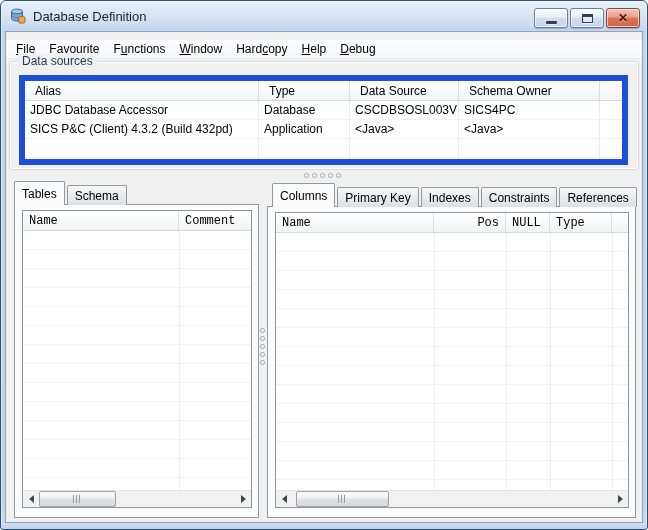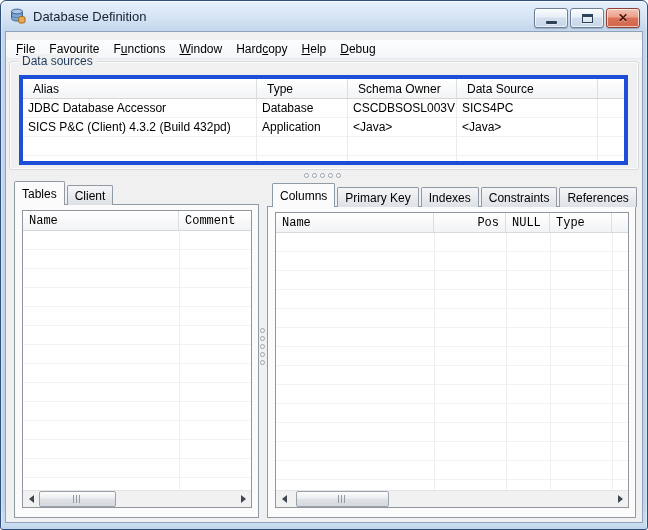--- a/index.html
+++ b/index.html
@@ -38,21 +38,21 @@
   .menubar { position:absolute; left:0; top:8px; right:0; height:19px; display:flex; align-items:center; padding-left:3px;
     background:linear-gradient(#fdfdfe,#f4f6f9); border-bottom:1px solid #e6e9ed; }
   .menu-item { padding:2px 7px 3px 7px; white-space:nowrap; cursor:default; }
   .menu-item .mn { text-decoration:underline; }
   .content { position:absolute; left:0; top:19px; right:0; bottom:0; }
   
   .groupbox { position:absolute; left:3px; right:3px; top:10px; height:109px;
     border:1px solid #d7dbde; border-radius:3px; box-shadow:inset 0 0 0 1px rgba(255,255,255,.8); }
   .groupbox-label { position:absolute; top:-8px; left:8px; padding:0 4px; background:#f0f0f0; color:#1e395b; }
   
-  .ds-table { position:absolute; left:9px; top:13px; width:609px; height:90px; background:#fff; border:4px solid #1d4ed8; overflow:hidden; }
+  .ds-table { position:absolute; left:9px; top:13px; width:609px; height:90px; background:#fff; border:6px solid #1d4ed8; overflow:hidden; }
   .grid-row { display:grid; grid-template-columns:234px 91px 109px 141px 1fr; }
   .ds-header { height:20px; background:linear-gradient(#ffffff,#f2f4f6); border-bottom:1px solid #d4d7da; }
   .ds-header > div { display:flex; align-items:center; padding:0 6px 0 10px; border-right:1px solid #dcdfe2; }
   .ds-header > div:last-child { border-right:none; }
   .ds-row { height:19px; }
   .ds-row > div { display:flex; align-items:center; padding:0 6px 0 5px; border-right:1px solid #e9ebed; border-bottom:1px solid #f1f2f3; white-space:nowrap; overflow:hidden; }
   .ds-row > div:last-child { border-right:none; }
   
   .dot { width:5px; height:5px; border:1px solid #97a1ac; border-radius:50%; background:#fdfdfe; }
   .hsplit { position:absolute; left:298px; top:122px; display:flex; gap:3px; }
@@ -129,22 +129,22 @@
       </div>
 
       <div class="content">
 
         <fieldset class="groupbox" style="margin:0;padding:16px;">
           <div class="groupbox-label">Data sources</div>
           <div class="ds-table">
             <div class="grid-row ds-header">
               <div>Alias</div>
               <div>Type</div>
+              <div>Data Source</div>
               <div>Schema Owner</div>
-              <div>Data Source</div>
               <div></div>
             </div>
             <div class="grid-row ds-row">
               <div>JDBC Database Accessor</div>
               <div>Database</div>
               <div>CSCDBSOSL003V</div>
               <div>SICS4PC</div>
               <div></div>
             </div>
             <div class="grid-row ds-row">
@@ -174,21 +174,21 @@
         <div class="hsplit">
           <div class="dot"></div>
           <div class="dot"></div>
           <div class="dot"></div>
           <div class="dot"></div>
           <div class="dot"></div>
         </div>
 
         <div class="tabrow tabrow-left">
           <div class="tab active">Tables</div>
-          <div class="tab">Client</div>
+          <div class="tab">Schema</div>
         </div>
 
         <div class="panel panel-left">
           <div class="list">
             <div class="list-header cols-left">
               <div>Name</div>
               <div>Comment</div>
             </div>
             <div class="list-body">
               <div class="col-sep" style="left:156px;"></div>

